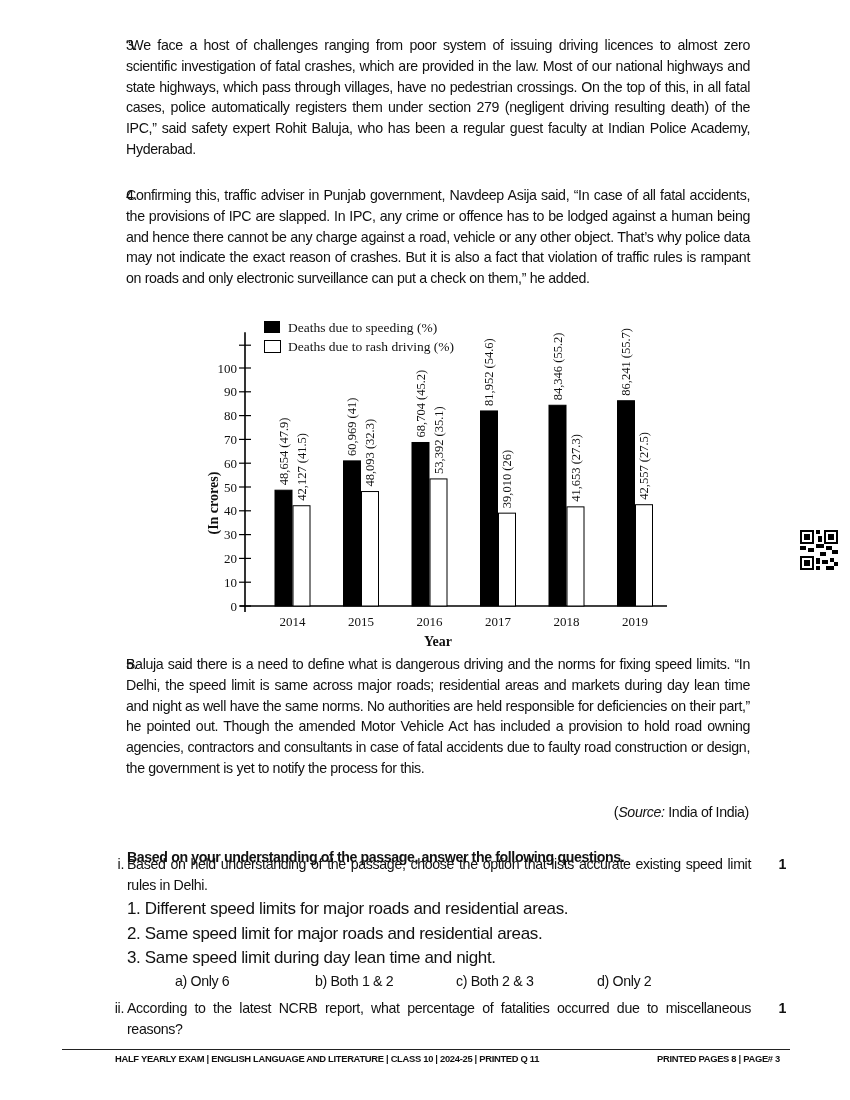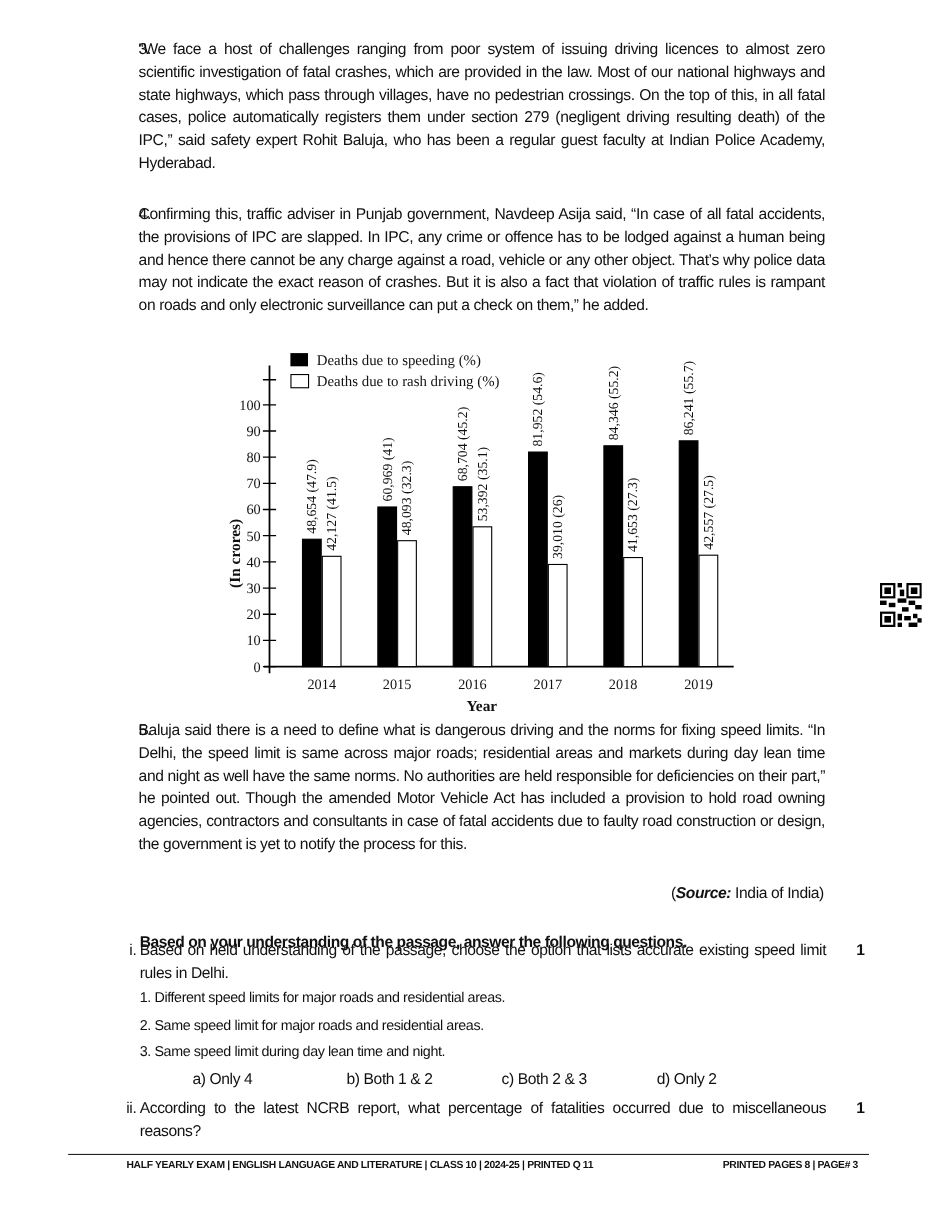--- a/index.html
+++ b/index.html
@@ -12,33 +12,33 @@
       font-family: "Liberation Sans Narrow", "Liberation Sans", sans-serif;
       font-size: 14.2px; line-height: 20.8px; text-align: justify;
       letter-spacing: -0.35px;
     }
     .para .num { position: absolute; left: 0; top: 0; }
     .para .txt { display: block; }
     .source {
       position: absolute; right: 101px; top: 804px;
       font-size: 14.2px; letter-spacing: -0.35px;
     }
-    .source i { font-style: italic; font-weight: bold; }
+    .source i { font-style: italic; }
     .instr {
       position: absolute; left: 127px; top: 849px;
       font-size: 14.2px; font-weight: bold; letter-spacing: -0.4px;
     }
     .q {
       position: absolute; left: 100px; width: 690px;
       font-size: 14.2px; line-height: 21px; letter-spacing: -0.35px;
     }
     .q .qnum { position: absolute; left: 0; top: 0; width: 24px; text-align: right; }
     .q .qtext { display: block; margin-left: 27px; width: 624px; text-align: justify; }
     .q .marks { position: absolute; right: 4px; top: 0; font-weight: bold; }
-    .sub { position: absolute; left: 127px; font-size: 13px; letter-spacing: -0.35px; }
+    .sub { position: absolute; left: 127px; font-size: 17px; letter-spacing: -0.35px; }
     .opts { position: absolute; top: 973px; font-size: 14.2px; letter-spacing: -0.35px; }
     .footer-rule { position: absolute; left: 62px; right: 60px; top: 1049px; height: 1px; background: #222; }
     .footer-left, .footer-right {
       position: absolute; top: 1053px; font-size: 9.4px; font-weight: bold; letter-spacing: -0.3px;
     }
     .footer-left { left: 72px; padding-left: 43px; }
     .footer-right { right: 70px; }
     .qr { position: absolute; left: 800px; top: 530px; width: 38px; height: 40px; }
     .chart { position: absolute; left: 195px; top: 312px; width: 480px; height: 340px; }
     .chart text { font-family: "Liberation Serif", serif; fill: #111; }
@@ -140,21 +140,21 @@
 <div class="instr">Based on your understanding of the passage, answer the following questions.</div>
 
 <div class="q" style="top:854px;">
   <span class="qnum">i.</span>
   <span class="qtext">Based on held understanding of the passage, choose the option that lists accurate existing speed limit rules in Delhi.</span>
   <span class="marks">1</span>
 </div>
 <div class="sub" style="top:899px;">1. Different speed limits for major roads and residential areas.</div>
 <div class="sub" style="top:924px;">2. Same speed limit for major roads and residential areas.</div>
 <div class="sub" style="top:948px;">3. Same speed limit during day lean time and night.</div>
-<div class="opts" style="left:175px;">a) Only 4</div>
+<div class="opts" style="left:175px;">a) Only 6</div>
 <div class="opts" style="left:315px;">b) Both 1 &amp; 2</div>
 <div class="opts" style="left:456px;">c) Both 2 &amp; 3</div>
 <div class="opts" style="left:597px;">d) Only 2</div>
 
 <div class="q" style="top:998px;">
   <span class="qnum">ii.</span>
   <span class="qtext">According to the latest NCRB report, what percentage of fatalities occurred due to miscellaneous reasons?</span>
   <span class="marks">1</span>
 </div>
 

